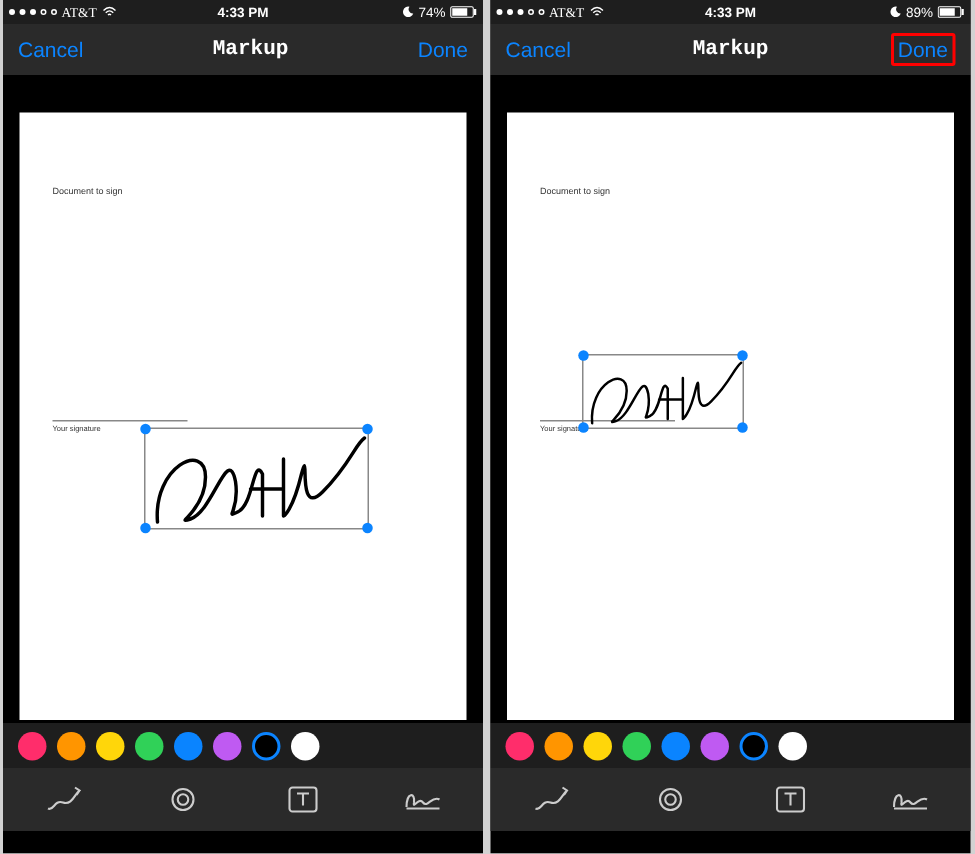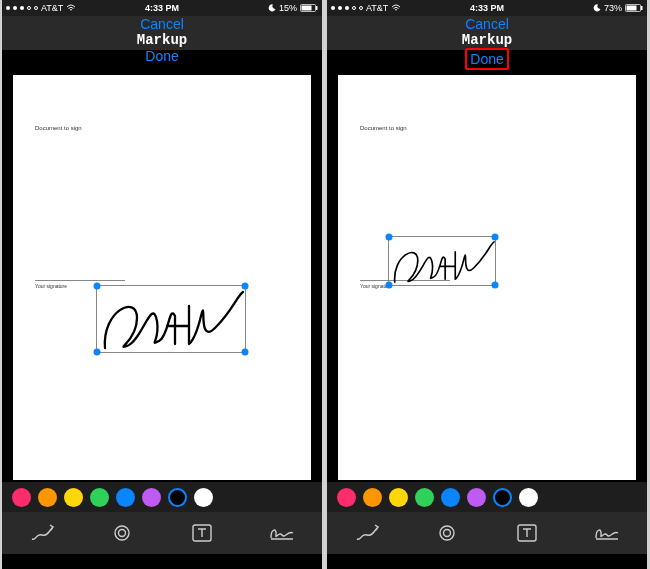--- a/index.html
+++ b/index.html
@@ -2,27 +2,27 @@
 <html><head>
 <meta charset="utf-8">
 <style>
   html,body{margin:0;padding:0;background:#d2d2d2;font-family:-apple-system,Helvetica,Arial,sans-serif;}
   .stage{width:650px;height:569px;position:relative;background:#d2d2d2;}
   .phone{position:absolute;top:0;width:320px;height:569px;background:#000;}
   .phone-left{left:2px;}
   .phone-right{left:327px;}
   
   .statusbar{height:16px;background:#1e1e1e;color:#fff;font-size:9px;display:flex;align-items:center;padding:0 4px;position:relative;}
-  .sb-left{display:flex;align-items:center;gap:3px;}
+  .sb-left{display:flex;align-items:center;gap:3px;font-family:Liberation Serif, serif;}
   .sb-center{position:absolute;left:50%;transform:translateX(-50%);font-weight:600;}
   .sb-right{position:absolute;right:4px;display:flex;align-items:center;gap:3px;}
   .dot{width:4px;height:4px;border-radius:50%;background:#fff;display:inline-block;}
   .dot.empty{background:transparent;border:0.5px solid #fff;box-sizing:border-box;}
   
-  .navbar{height:34px;background:#2a2a2a;display:flex;align-items:center;justify-content:space-between;padding:0 10px;flex-direction:column;}
+  .navbar{height:34px;background:#2a2a2a;display:flex;align-items:center;justify-content:space-between;padding:0 10px;}
   .navbtn{color:#0b84ff;font-size:14px;}
   .navtitle{color:#fff;font-size:14px;font-weight:600;font-family:Liberation Mono, monospace;}
   .highlight{border:2px solid #ff0000;padding:1px 3px;border-radius:2px;}
   
   .canvas-wrap{background:#000;height:432px;display:flex;justify-content:center;align-items:flex-start;padding-top:25px;box-sizing:border-box;}
   .doc{background:#fff;width:298px;height:405px;position:relative;}
   .doc-text{position:absolute;font-size:6px;color:#333;}
   .sig-line{position:absolute;height:1px;background:#888;}
   .sig-box{position:absolute;border:1px solid #888;box-sizing:border-box;}
   .handle{position:absolute;width:7px;height:7px;background:#0b84ff;border-radius:50%;transform:translate(-50%,-50%);}
@@ -51,21 +51,21 @@
       <span>AT&amp;T</span>
       <svg width="10" height="8" viewBox="0 0 10 8">
             <path d="M1 3 Q5 -1 9 3 M2.5 4.5 Q5 2 7.5 4.5 M4 6 Q5 5 6 6" stroke="#fff" fill="none" stroke-width="0.9"></path>
           </svg>
     </div>
     <div class="sb-center">4:33 PM</div>
     <div class="sb-right">
       <svg width="8" height="8" viewBox="0 0 8 8">
             <path d="M5 0.5 A3.5 3.5 0 1 0 7.5 5 A2.8 2.8 0 0 1 5 0.5 Z" fill="#fff"></path>
           </svg>
-      <span>15%</span>
+      <span>74%</span>
       <svg width="18" height="8" viewBox="0 0 18 8">
             <rect x="0.5" y="0.5" width="15" height="7" rx="1" stroke="#fff" fill="none" stroke-width="0.7"></rect>
             <rect x="1.5" y="1.5" width="10" height="5" fill="#fff"></rect>
             <rect x="16" y="2" width="1.5" height="4" fill="#fff"></rect>
           </svg>
     </div>
   </div>
 
   <div class="navbar">
     <span class="navbtn">Cancel</span>
@@ -140,21 +140,21 @@
       <span>AT&amp;T</span>
       <svg width="10" height="8" viewBox="0 0 10 8">
             <path d="M1 3 Q5 -1 9 3 M2.5 4.5 Q5 2 7.5 4.5 M4 6 Q5 5 6 6" stroke="#fff" fill="none" stroke-width="0.9"></path>
           </svg>
     </div>
     <div class="sb-center">4:33 PM</div>
     <div class="sb-right">
       <svg width="8" height="8" viewBox="0 0 8 8">
             <path d="M5 0.5 A3.5 3.5 0 1 0 7.5 5 A2.8 2.8 0 0 1 5 0.5 Z" fill="#fff"></path>
           </svg>
-      <span>73%</span>
+      <span>89%</span>
       <svg width="18" height="8" viewBox="0 0 18 8">
             <rect x="0.5" y="0.5" width="15" height="7" rx="1" stroke="#fff" fill="none" stroke-width="0.7"></rect>
             <rect x="1.5" y="1.5" width="10" height="5" fill="#fff"></rect>
             <rect x="16" y="2" width="1.5" height="4" fill="#fff"></rect>
           </svg>
     </div>
   </div>
 
   <div class="navbar">
     <span class="navbtn">Cancel</span>

